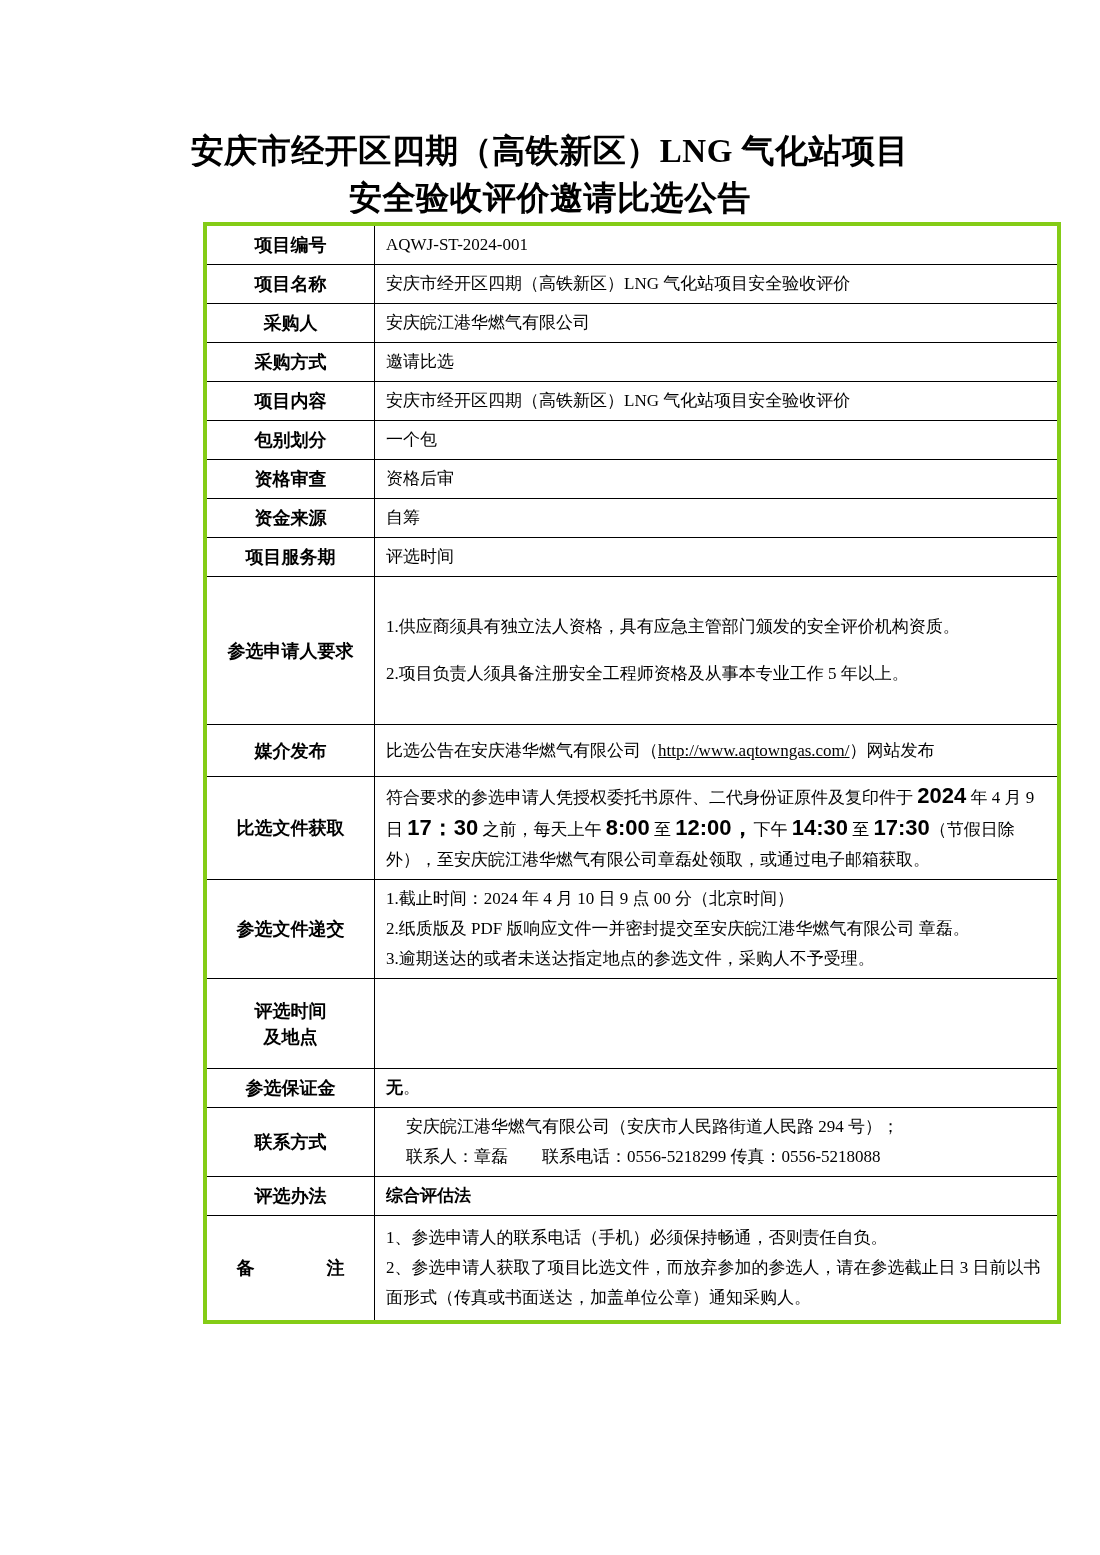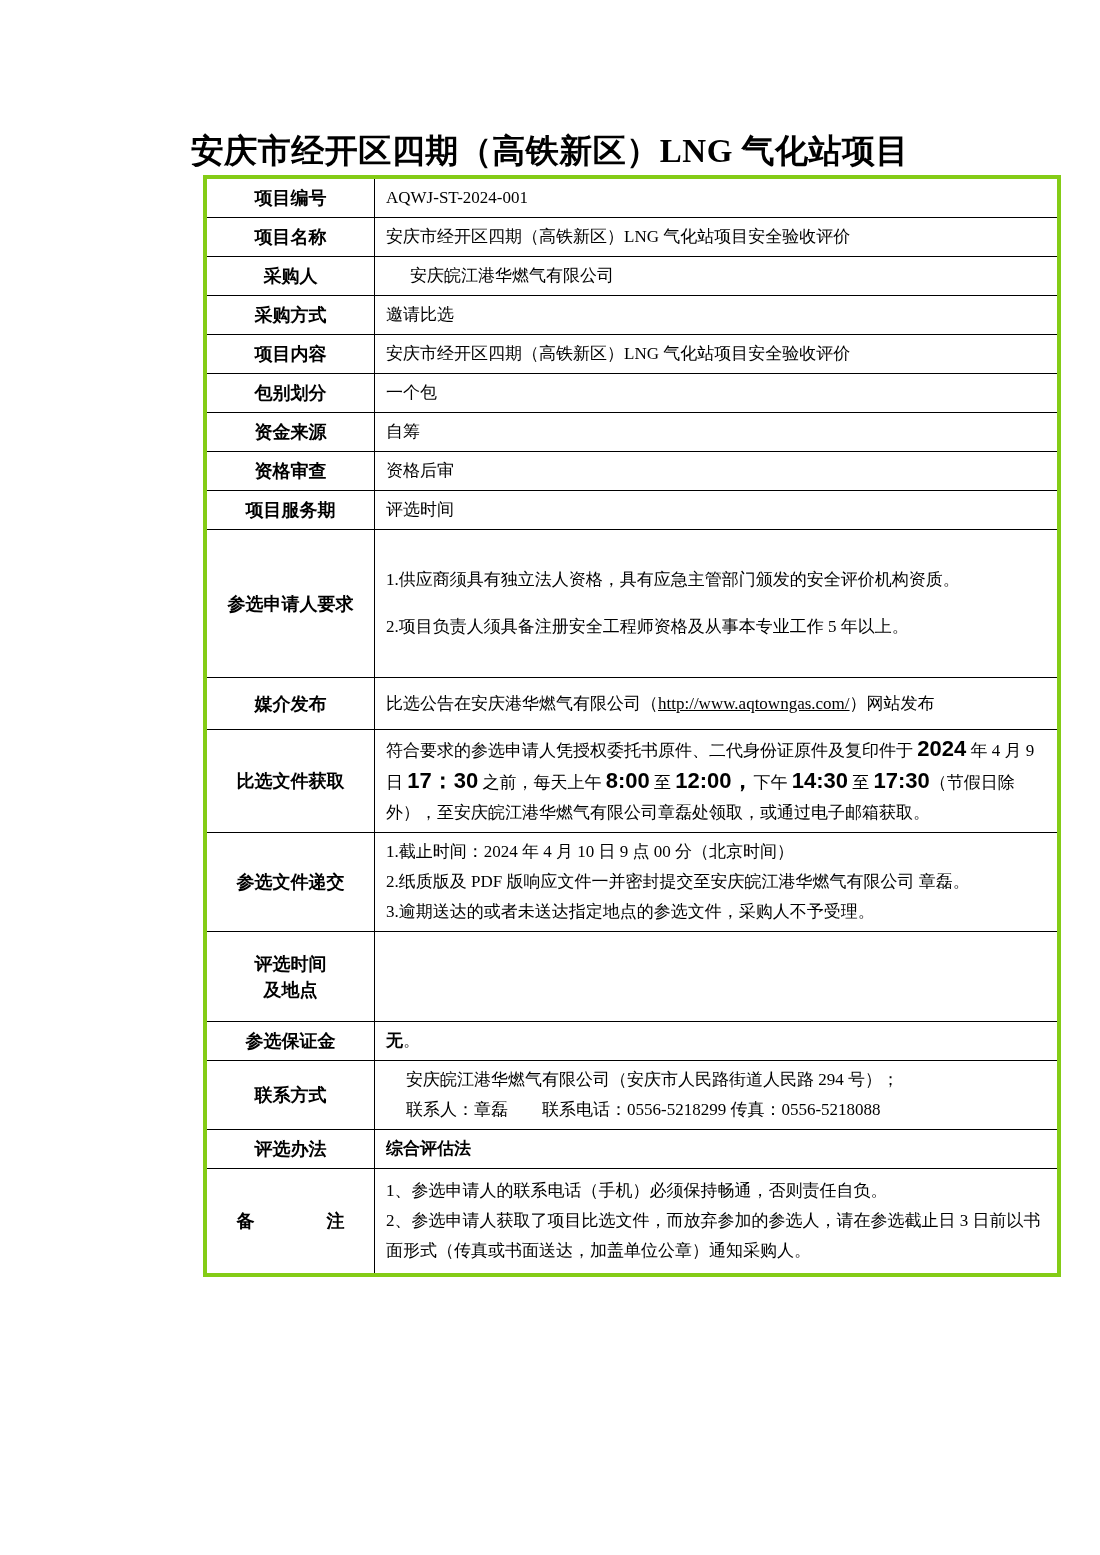--- a/index.html
+++ b/index.html
@@ -70,21 +70,21 @@
   }
   .ns {
     font-family: "Liberation Sans", sans-serif;
     font-weight: 700;
     font-size: 22px;
   }
   .u { text-decoration: underline; }
   
   .row:nth-child(1)  { min-height: 31px; }
   .row:nth-child(2)  { min-height: 31px; }
-  .row:nth-child(3)  { min-height: 30px; gap: 24px; }
+  .row:nth-child(3)  { min-height: 30px; }
   .row:nth-child(4)  { min-height: 31px; justify-content: center; }
   .row:nth-child(5)  { min-height: 31px; }
   .row:nth-child(6)  { min-height: 29px; }
   .row:nth-child(7)  { min-height: 30px; }
   .row:nth-child(8)  { min-height: 30px; }
   .row:nth-child(9)  { min-height: 31px; }
   .row:nth-child(10) { min-height: 148px; }
   .row:nth-child(11) { min-height: 52px; }
   .row:nth-child(12) { min-height: 97px; }
   .row:nth-child(13) { min-height: 86px; }
@@ -94,20 +94,21 @@
   .row:nth-child(17) { min-height: 31px; }
   .row:nth-child(18) { min-height: 105px; }
   .row:nth-child(10) .line + .line { margin-top: 17px; }
 </style>
 </head>
 <body>
 
 <div class="page">
   <div class="title">
     <div>安庆市经开区四期（高铁新区）LNG 气化站项目</div>
+    <div>安全验收评价邀请比选公告</div>
   </div>
   <div class="doc-table" id="doc-table">
   <div class="row">
     <div class="cell label">项目编号</div>
     <div class="cell value">
           <div class="line"><span>AQWJ-ST-2024-001</span></div>
         </div>
   </div>
 
   <div class="row">
@@ -139,30 +140,30 @@
   </div>
 
   <div class="row">
     <div class="cell label">包别划分</div>
     <div class="cell value">
           <div class="line"><span>一个包</span></div>
         </div>
   </div>
 
   <div class="row">
+    <div class="cell label">资格审查</div>
+    <div class="cell value">
+          <div class="line"><span>资格后审</span></div>
+        </div>
+  </div>
+
+  <div class="row">
     <div class="cell label">资金来源</div>
     <div class="cell value">
           <div class="line"><span>自筹</span></div>
-        </div>
-  </div>
-
-  <div class="row">
-    <div class="cell label">资格审查</div>
-    <div class="cell value">
-          <div class="line"><span>资格后审</span></div>
         </div>
   </div>
 
   <div class="row">
     <div class="cell label">项目服务期</div>
     <div class="cell value">
           <div class="line"><span>评选时间</span></div>
         </div>
   </div>
 

